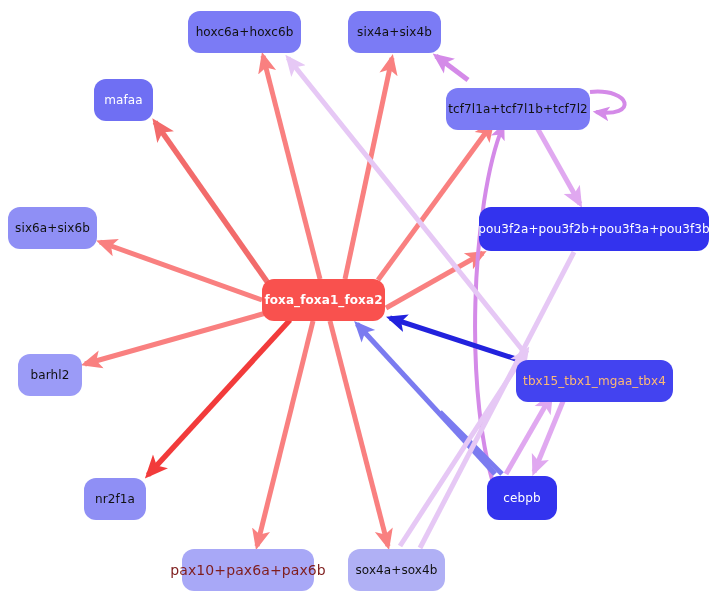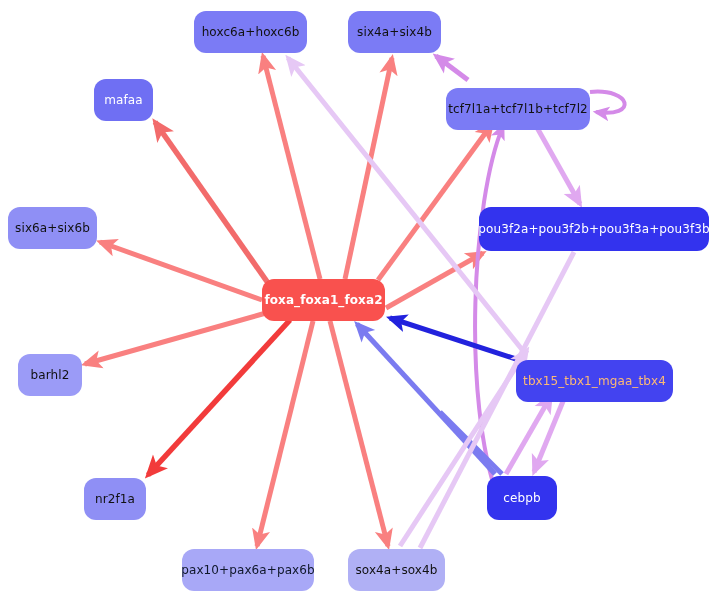--- a/index.html
+++ b/index.html
@@ -91,21 +91,21 @@
       <path d="M 519 360 L 390 318" fill="none" stroke="#2222dd" stroke-width="5" stroke-linecap="butt" marker-end="url(#ah-2222dd)"></path>
       <path d="M 566 394 L 534 472" fill="none" stroke="#e0a8f0" stroke-width="5" stroke-linecap="butt" marker-end="url(#ah-e0a8f0)"></path>
       <path d="M 506 474 L 551 396" fill="none" stroke="#e0a8f0" stroke-width="5" stroke-linecap="butt" marker-end="url(#ah-e0a8f0)"></path>
       <path d="M 495 474 L 357 324" fill="none" stroke="#7b7bf0" stroke-width="5" stroke-linecap="butt" marker-end="url(#ah-7b7bf0)"></path>
       <path d="M 440 412 L 502 474" fill="none" stroke="#7b7bf0" stroke-width="5" stroke-linecap="butt"></path>
       <path d="M 400 546 L 527 350" fill="none" stroke="#e6c8f5" stroke-width="5" stroke-linecap="butt" marker-end="url(#ah-e6c8f5)"></path>
       <path d="M 574 252 L 420 548" fill="none" stroke="#e6c8f5" stroke-width="5" stroke-linecap="butt"></path>
     </svg>
 
   <div id="node-layer">
-      <div class="node" style="left: 194px; top: 11px; width: 113px; height: 42px; background: rgb(123, 123, 245); color: rgb(17, 17, 17); font-size: 12px;">
+      <div class="node" style="left: 188px; top: 11px; width: 113px; height: 42px; background: rgb(123, 123, 245); color: rgb(17, 17, 17); font-size: 12px;">
         <span class="node-label">hoxc6a+hoxc6b</span>
       </div>
       <div class="node" style="left: 348px; top: 11px; width: 93px; height: 42px; background: rgb(123, 123, 245); color: rgb(17, 17, 17); font-size: 12px;">
         <span class="node-label">six4a+six4b</span>
       </div>
       <div class="node" style="left: 446px; top: 80px; width: 144px; height: 42px; background: rgb(123, 123, 245); color: rgb(17, 17, 17); font-size: 12px; margin-top: 8px;">
         <span class="node-label">tcf7l1a+tcf7l1b+tcf7l2</span>
       </div>
       <div class="node" style="left: 94px; top: 79px; width: 59px; height: 42px; background: rgb(111, 111, 243); color: rgb(255, 255, 255); font-size: 12px;">
         <span class="node-label">mafaa</span>
@@ -124,21 +124,21 @@
       </div>
       <div class="node" style="left: 516px; top: 360px; width: 157px; height: 42px; background: rgb(67, 67, 240); color: #fdba74; font-size: 12px;">
         <span class="node-label">tbx15_tbx1_mgaa_tbx4</span>
       </div>
       <div class="node" style="left: 84px; top: 478px; width: 62px; height: 42px; background: rgb(143, 143, 245); color: rgb(17, 17, 17); font-size: 12px;">
         <span class="node-label">nr2f1a</span>
       </div>
       <div class="node" style="left: 487px; top: 476px; width: 70px; height: 44px; background: rgb(51, 51, 238); color: rgb(255, 255, 255); font-size: 12px;">
         <span class="node-label">cebpb</span>
       </div>
-      <div class="node" style="left: 182px; top: 549px; width: 132px; height: 42px; background: rgb(168, 168, 247); color: #0f172a; font-size: 12px;">
+      <div class="node" style="left: 182px; top: 549px; width: 132px; height: 42px; background: rgb(168, 168, 247); color: #7f1d1d; font-size: 14px;">
         <span class="node-label">pax10+pax6a+pax6b</span>
       </div>
       <div class="node" style="left: 348px; top: 549px; width: 97px; height: 42px; background: rgb(176, 176, 245); color: rgb(17, 17, 17); font-size: 12px;">
         <span class="node-label">sox4a+sox4b</span>
       </div>
     </div>
 
 </div>
 
 </body></html>

